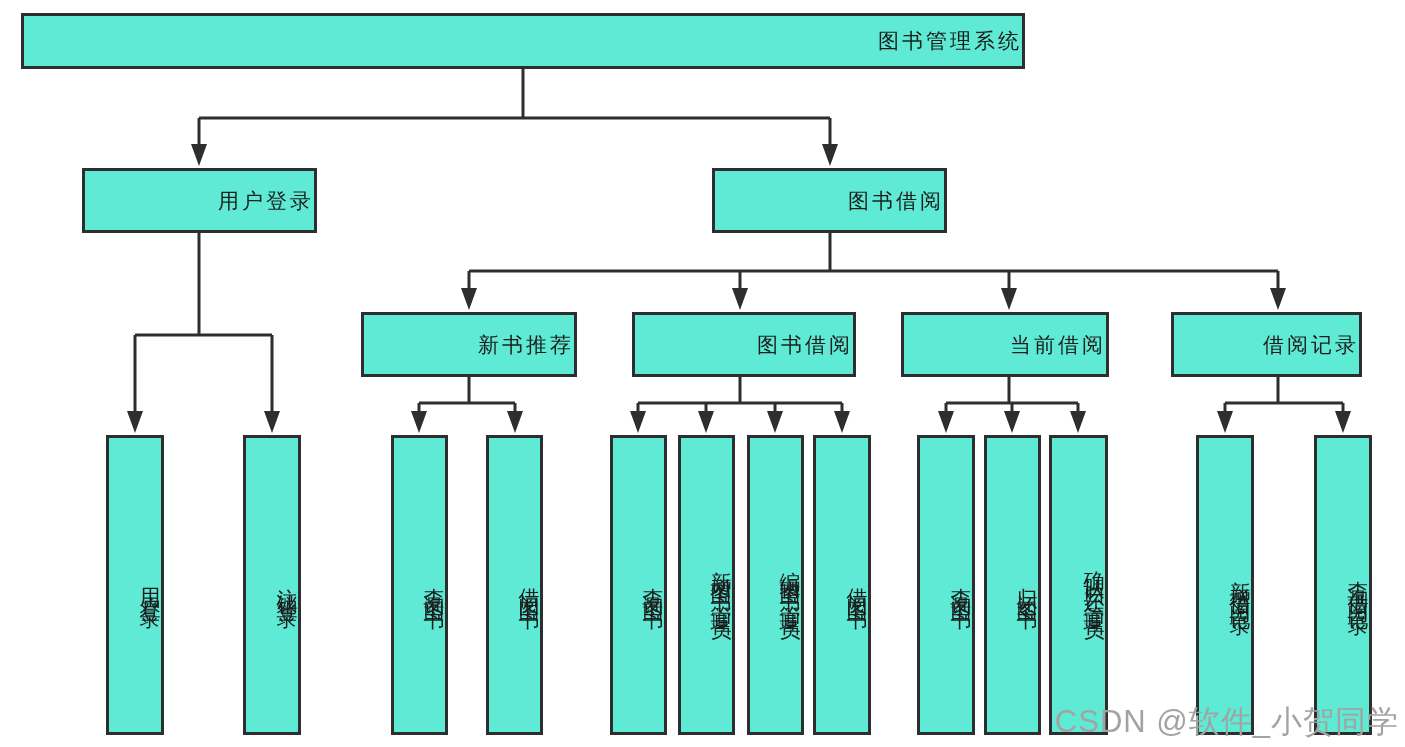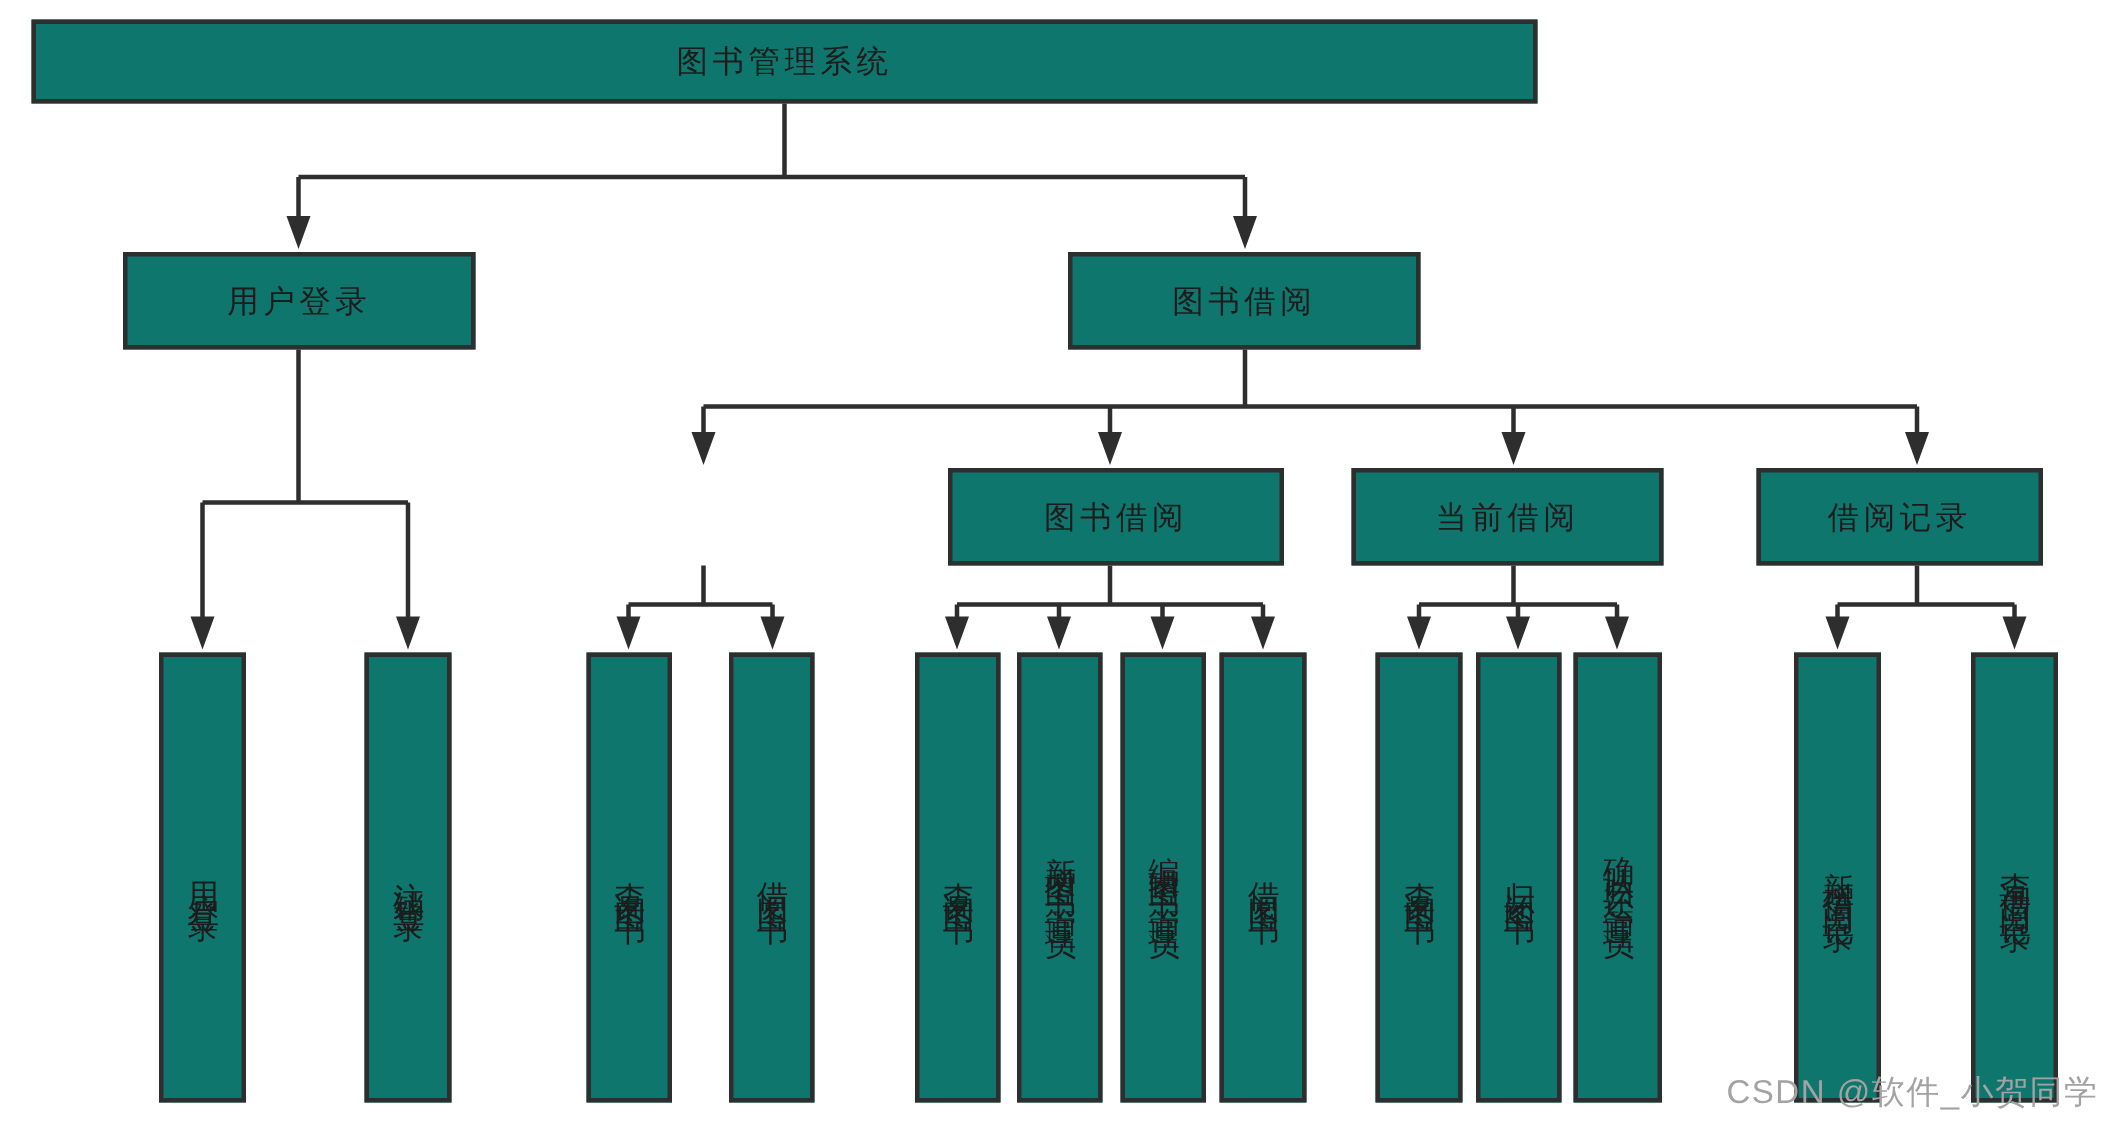--- a/index.html
+++ b/index.html
@@ -7,42 +7,42 @@
     position:relative;
     width:1405px;height:747px;
     background:#ffffff;
     overflow:hidden;
     font-family:"Liberation Sans","DejaVu Sans",sans-serif;
   }
   .wires{position:absolute;left:0;top:0;z-index:1;}
   .box{
     position:absolute;
     box-sizing:border-box;
-    background:#0f766e;
+    background:#5eead4;
     border:3px solid #2e2e2e;
     display:flex;
     align-items:center;
-    justify-content:center;
+    justify-content:flex-end;
     color:#1c1c1c;
     font-size:21px;
     z-index:2;
   }
   .h span{letter-spacing:3px;white-space:nowrap;}
   .v span{
     writing-mode:vertical-rl;
     text-orientation:mixed;
     letter-spacing:7px;
     line-height:1;
     white-space:nowrap;
   }
   .watermark{
     position:absolute;
     right:6px;
     bottom:4px;
-    font-size:22px;
+    font-size:31px;
     letter-spacing:1px;
     color:#a3a3a3;
     z-index:5;
     white-space:nowrap;
   }
 </style>
 </head>
 <body>
 
 <div class="stage">
@@ -91,20 +91,23 @@
     <span>图书管理系统</span>
   </div>
 
   <div class="box h" style="left:82px;top:168px;width:235px;height:65px">
     <span>用户登录</span>
   </div>
   <div class="box h" style="left:712px;top:168px;width:235px;height:65px">
     <span>图书借阅</span>
   </div>
 
+  <div class="box h" style="left:361px;top:312px;width:216px;height:65px">
+    <span>新书推荐</span>
+  </div>
   <div class="box h" style="left:632px;top:312px;width:224px;height:65px">
     <span>图书借阅</span>
   </div>
   <div class="box h" style="left:901px;top:312px;width:208px;height:65px">
     <span>当前借阅</span>
   </div>
   <div class="box h" style="left:1171px;top:312px;width:191px;height:65px">
     <span>借阅记录</span>
   </div>
 

